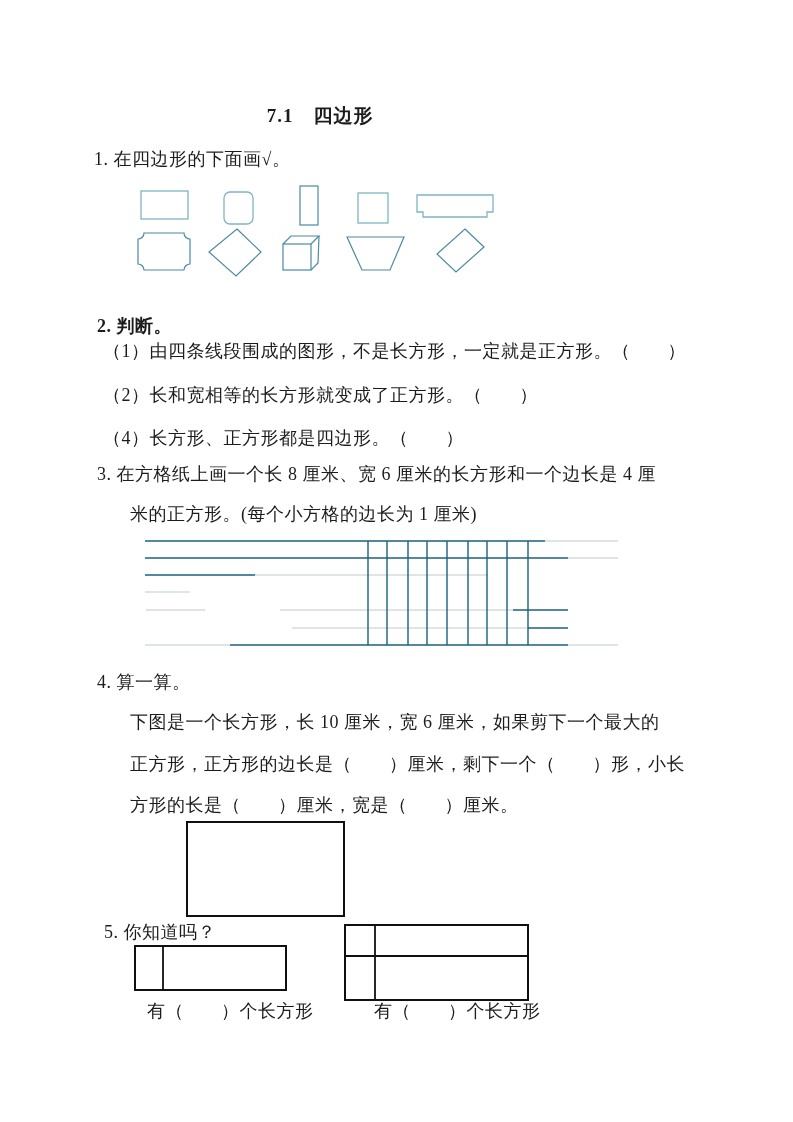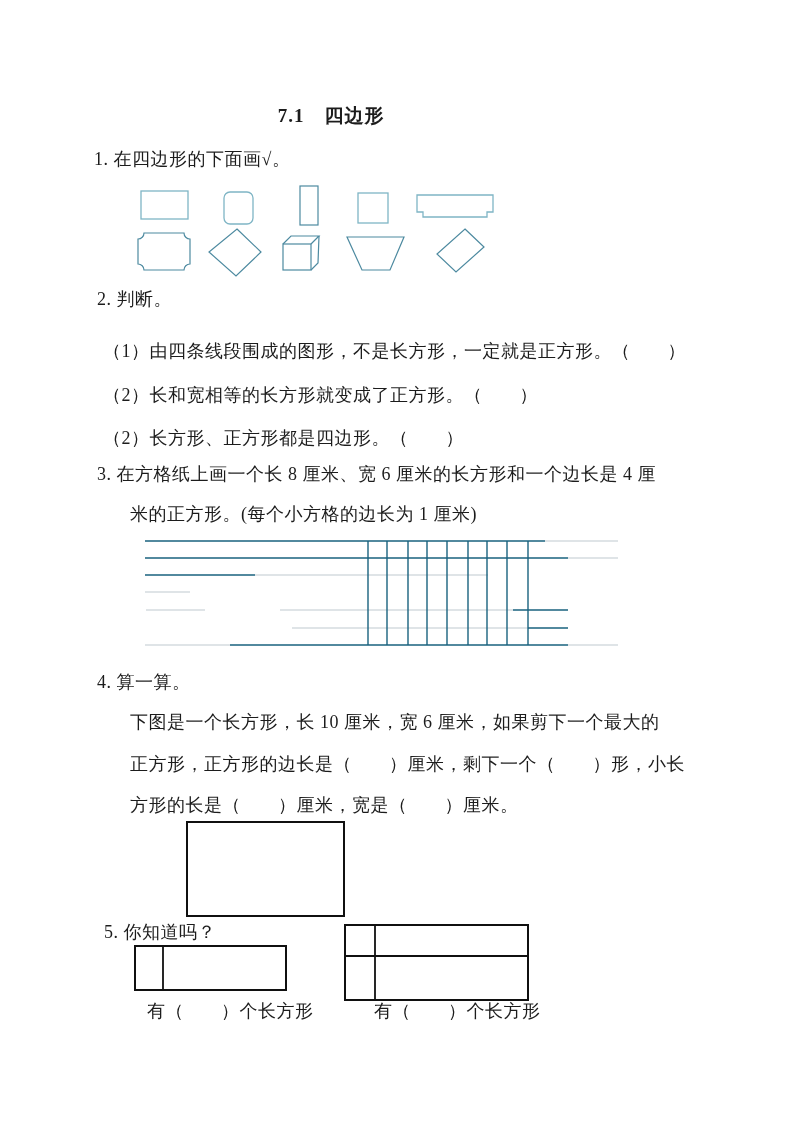--- a/index.html
+++ b/index.html
@@ -5,21 +5,21 @@
   html,body { margin:0; padding:0; background:#ffffff; }
   .page {
     position:relative;
     width:793px; height:1122px;
     background:#ffffff;
     font-family:"Liberation Serif","DejaVu Serif",serif;
     color:#1c1c1c;
     overflow:hidden;
   }
   .txt { position:absolute; white-space:pre; font-size:18px; line-height:22px; letter-spacing:0.5px; }
-  .title { width:640px; text-align:center; font-weight:bold; font-size:19px; letter-spacing:1px;padding-left:11px; }
+  .title { width:640px; text-align:center; font-weight:bold; font-size:19px; letter-spacing:1px; }
   .fig { position:absolute; }
   .shape { fill:none; stroke:#7fb5c5; stroke-width:1.3; }
   .shape-dark { fill:none; stroke:#4d8aa0; stroke-width:1.2; }
   .gridline-dark { stroke:#19627e; stroke-width:1.4; }
   .gridline-faint { stroke:#bfc9cf; stroke-width:1.2; }
   .blackfig { fill:none; stroke:#101010; stroke-width:2; }
   .blackline { stroke:#101010; stroke-width:1.8; }
 </style>
 </head>
 <body>
@@ -42,24 +42,24 @@
     <polygon class="shape-dark" points="107,46 131,69 106,93 79,69"></polygon>
     <g>
       <rect class="shape-dark" x="153" y="61" width="28" height="26"></rect>
       <path class="shape-dark" d="M153,61 L161,53 H189 L181,61"></path>
       <path class="shape-dark" d="M189,53 L188,80 L181,87"></path>
     </g>
     <polygon class="shape-dark" points="217,54 274,54 260,87 232,87"></polygon>
     <polygon class="shape-dark" points="335,46 354,64 326,89 307,71"></polygon>
   </svg>
 
-  <div class="txt" style="left:97px; top:288px;">2. 判断。</div>
+  <div class="txt" style="left:97px; top:315px;font-weight:bold;">2. 判断。</div>
   <div class="txt" style="left:103px; top:340px;">（1）由四条线段围成的图形，不是长方形，一定就是正方形。（　　）</div>
   <div class="txt" style="left:103px; top:384px;">（2）长和宽相等的长方形就变成了正方形。（　　）</div>
-  <div class="txt" style="left:103px; top:427px;">（2）长方形、正方形都是四边形。（　　）</div>
+  <div class="txt" style="left:103px; top:427px;">（4）长方形、正方形都是四边形。（　　）</div>
 
   <div class="txt" style="left:97px; top:463px;">3. 在方格纸上画一个长 8 厘米、宽 6 厘米的长方形和一个边长是 4 厘</div>
   <div class="txt" style="left:130px; top:503px;text-align:right;">米的正方形。(每个小方格的边长为 1 厘米)</div>
 
   <svg class="fig" style="left:140px; top:535px;" width="480" height="118" viewBox="0 0 480 118">
 
     <line class="gridline-dark" x1="5" y1="6" x2="405" y2="6"></line>
     <line class="gridline-faint" x1="405" y1="6" x2="478" y2="6"></line>
     <line class="gridline-dark" x1="5" y1="23" x2="428" y2="23"></line>
     <line class="gridline-faint" x1="428" y1="23" x2="478" y2="23"></line>

